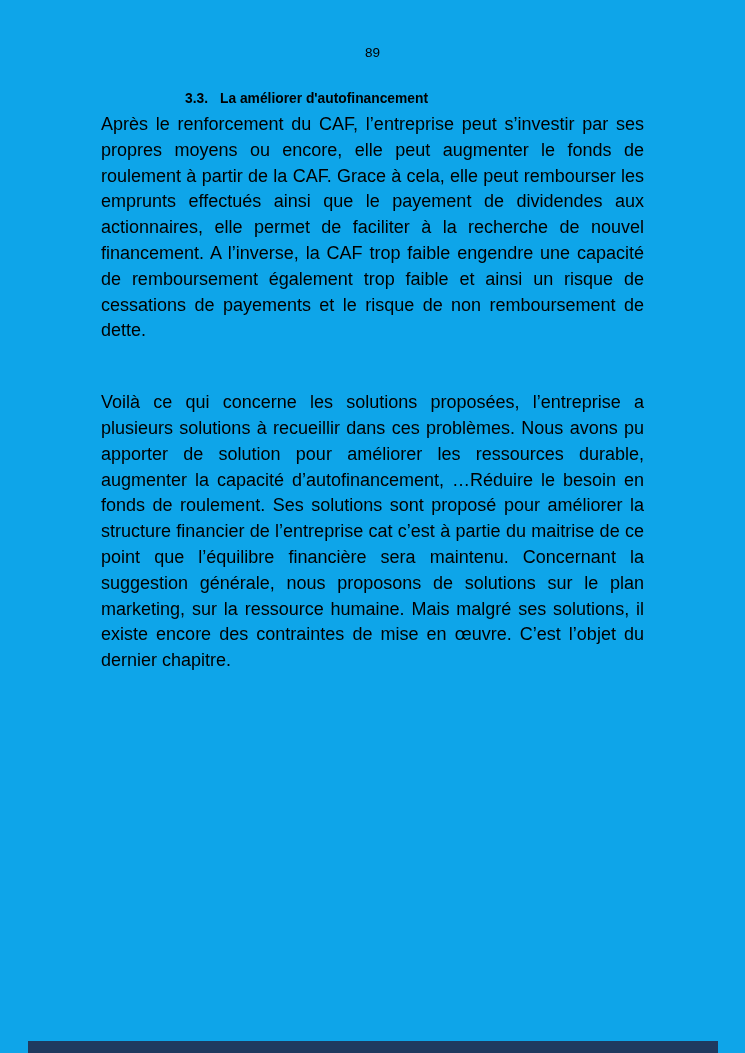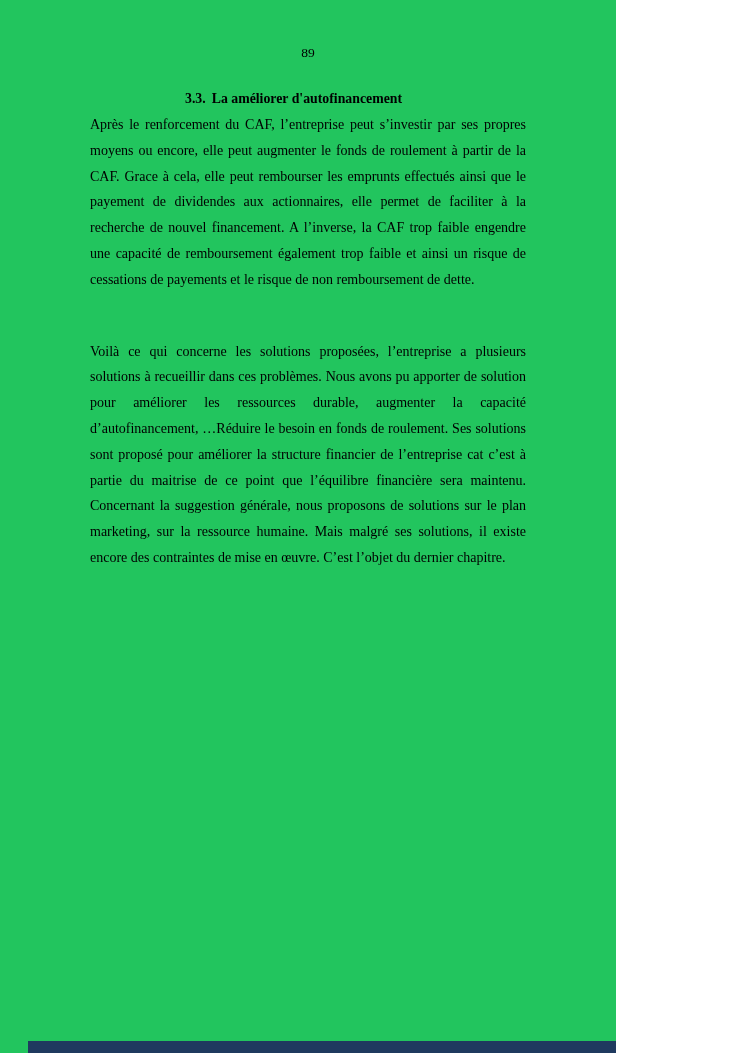--- a/index.html
+++ b/index.html
@@ -2,25 +2,25 @@
 <html><head>
 <meta charset="utf-8">
 <style>
   html, body {
     margin: 0;
     padding: 0;
     background: #ffffff;
   }
   .page {
     position: relative;
-    width: 616px;
+    width: 745px;
     height: 1053px;
-    background: #22c55e;
+    background: #0ea5e9;
     overflow: hidden;
-    font-family: Liberation Serif, serif;
+    font-family: Liberation Sans, sans-serif;
     color: #000000;
     box-sizing: border-box;
   }
   .content {
     position: absolute;
     left: 89px;
     right: 89px;
     top: 0;
   }
   .page-number {
@@ -30,25 +30,25 @@
     line-height: 15px;
   }
   .heading {
     margin-top: 30px;
     font-weight: bold;
     font-size: 13.8px;
     line-height: 17px;
     padding-left: 96px;
   }
   .heading .h-num {
-    margin-right: 6px;
+    margin-right: 12px;
   }
   .body-para {
-    margin: 1px;
-    font-size: 14px;
+    margin: 12px;
+    font-size: 18px;
     line-height: 25.8px;
     text-align: justify;
   }
   .para-1 {
     margin-top: 5px;
   }
   .para-2 {
     margin-top: 46px;
   }
   .footer-bar {

